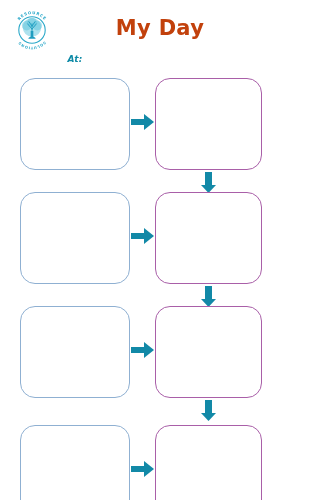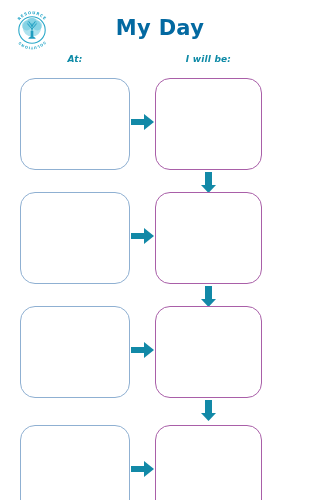--- a/index.html
+++ b/index.html
@@ -31,21 +31,21 @@
   
   #title {
     position: absolute;
     left: 60px;
     top: 16px;
     width: 200px;
     text-align: center;
     font-family: "DejaVu Sans", sans-serif;
     font-size: 21px;
     font-weight: bold;
-    color: #0369a1;
+    color: #c2410c;
     letter-spacing: 0.3px;
     line-height: 24px;
     white-space: nowrap;
   }
 
   
   .col-head {
     position: absolute;
     top: 54px;
     font-size: 9px;
@@ -133,21 +133,20 @@
       </text>
       <text font-size="8" font-weight="bold" fill="#2aa8c9" letter-spacing="1.4" font-family="DejaVu Sans, sans-serif">
         <textPath href="#arcBot" startOffset="50%" text-anchor="middle">SOLUTIONS</textPath>
       </text>
     </svg>
   </div>
 
   <div id="title">My Day</div>
 
   <div id="head-at" class="col-head">At:</div>
-  <div id="head-will" class="col-head">I will be:</div>
 
   <div class="row" style="top:78px;">
     <div class="box box-left"></div>
     <div class="arrow-right">
       <svg viewBox="0 0 24 18" xmlns="http://www.w3.org/2000/svg">
         <path d="M0 6 H13 V1 L23 9 L13 17 V12 H0 Z" fill="#1289a7" stroke="#0d7párhuz" stroke-width="0"></path>
       </svg>
     </div>
     <div class="box box-right"></div>
   </div>

